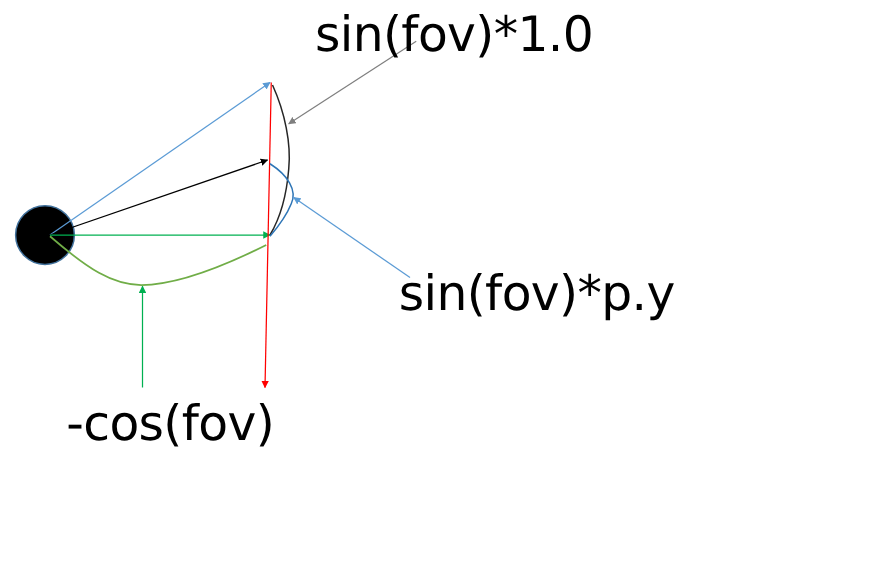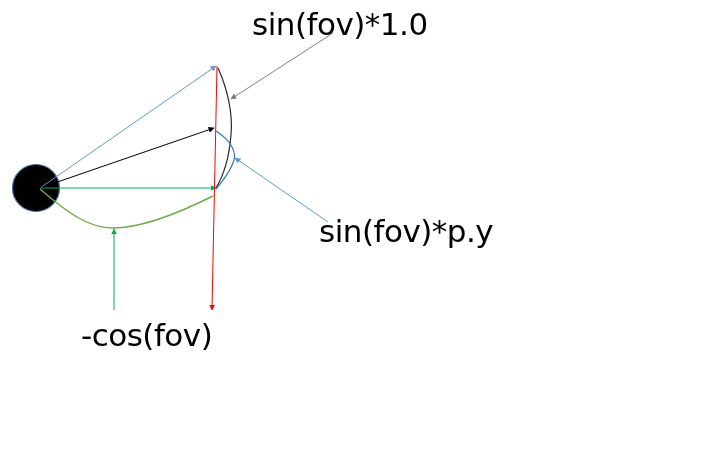--- a/index.html
+++ b/index.html
@@ -1,19 +1,19 @@
 <!DOCTYPE html>
 <html><head>
 <meta charset="utf-8">
 <style>
   html, body { margin: 0; padding: 0; background: #ffffff; }
   body { width: 713px; height: 469px; position: relative; overflow: hidden;
          font-family: "Liberation Sans", "DejaVu Sans", sans-serif; }
   #canvas { position: absolute; left: 0; top: 0; }
-  .label { position: absolute; font-size: 31px; color: #000000; line-height: 1; white-space: nowrap;
+  .label { position: absolute; font-size: 39px; color: #000000; line-height: 1; white-space: nowrap;
            font-family: "DejaVu Sans", "Liberation Sans", sans-serif; letter-spacing: -0.5px; }
 </style>
 </head>
 <body>
 
 <svg id="canvas" width="713" height="469" viewBox="0 0 713 469">
   <defs>
     <marker id="ah-blue" viewBox="0 0 10 10" refX="9" refY="5" markerWidth="6" markerHeight="6" orient="auto-start-reverse">
       <path d="M0,0 L10,5 L0,10 z" fill="#5b9bd5"></path>
     </marker>
@@ -45,13 +45,13 @@
 
   <path d="M216,131 C230,140 238,152 233,163 C229,173 222,182 216,189" fill="none" stroke="#2e75b6" stroke-width="1.2"></path>
 
   <line x1="333" y1="33" x2="231" y2="99" stroke="#7f7f7f" stroke-width="1" marker-end="url(#ah-gray)"></line>
   <line x1="328" y1="222" x2="235" y2="158" stroke="#5b9bd5" stroke-width="1" marker-end="url(#ah-blue)"></line>
   <line x1="114" y1="310" x2="114" y2="229" stroke="#00b050" stroke-width="1" marker-end="url(#ah-green)"></line>
 </svg>
 
 <div class="label" style="left:252px; top:9px;">sin(fov)*1.0</div>
 <div class="label" style="left:319px; top:216px;text-align:center;">sin(fov)*p.y</div>
-<div class="label" style="left:53px; top:320px;margin-left:28px;">-cos(fov)</div>
+<div class="label" style="left:53px; top:320px;">-cos(fov)</div>
 
 </body></html>

